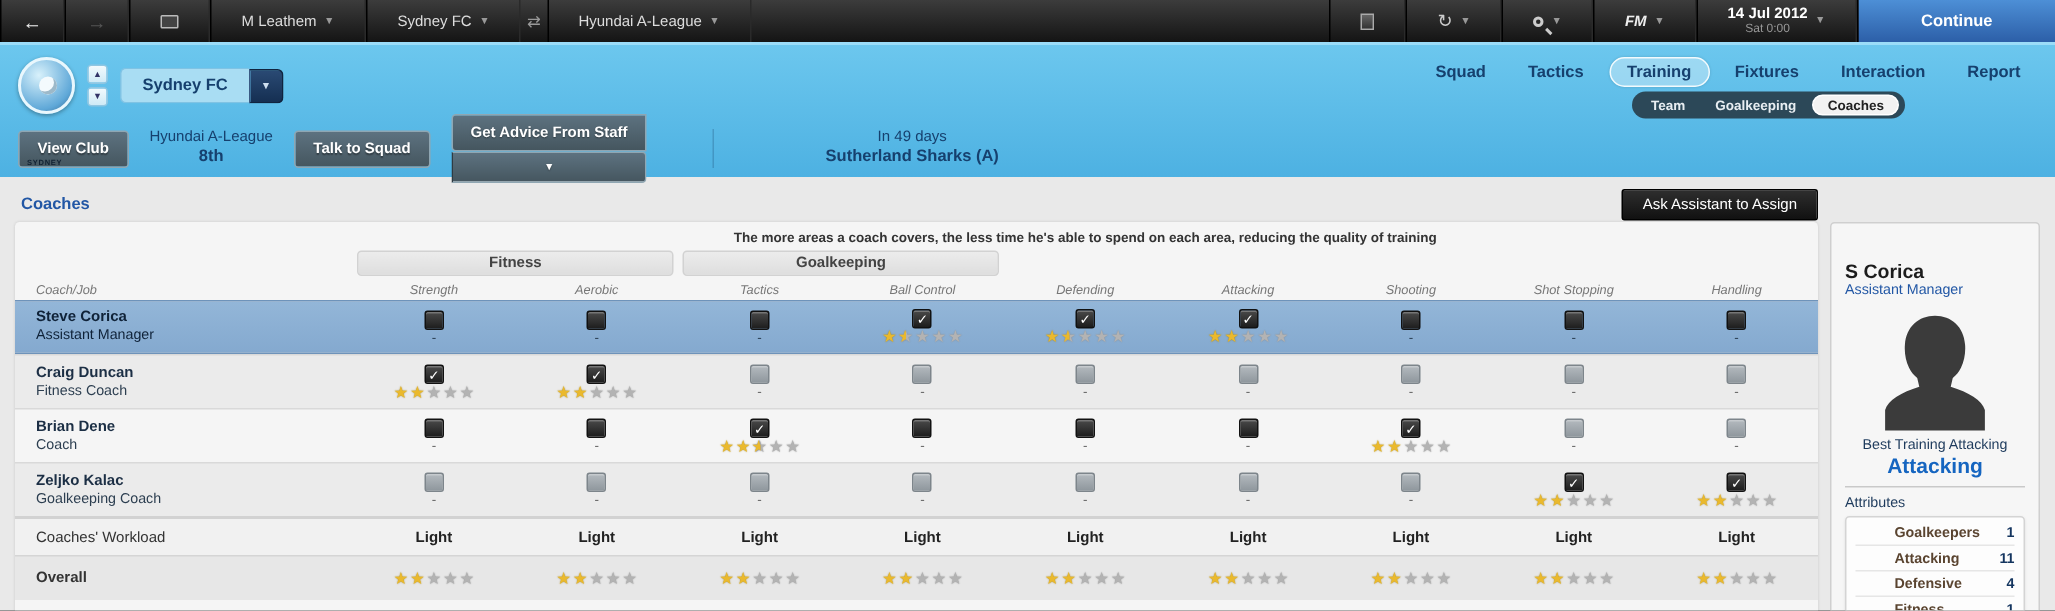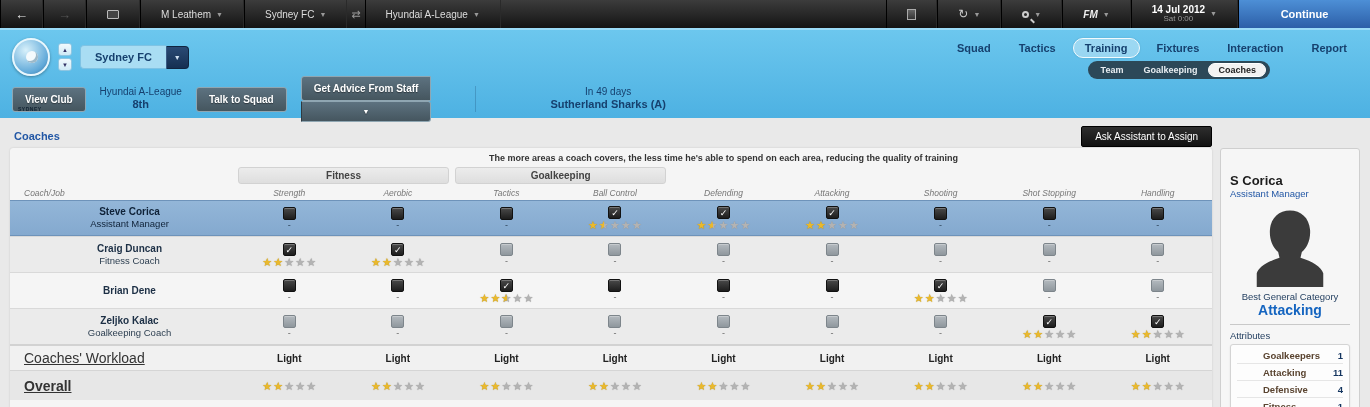--- a/index.html
+++ b/index.html
@@ -69,35 +69,35 @@
   .trow { display:grid; grid-template-columns:225px repeat(9,1fr); align-items:center; }
   .note-row { padding-top:5px; }
   .note-cell { grid-column:2 / span 9; text-align:center; font-size:9px; color:#333; font-weight:bold; }
   .group-row { margin-top:4px; }
   .group-bar { background:linear-gradient(#ececec,#dedede); border:1px solid #d2d2d2; border-radius:3px; text-align:center; font-size:10px; font-weight:bold; color:#444; padding:2px 0; margin:0 3px; }
   .ghead { font-size:8.5px; color:#777; text-align:center; padding:4px 0 2px 0;font-style:italic; }
   .ghead.first { text-align:left; padding-left:14px; }
   .crow { height:36px; border-top:1px solid #d9d9d9; }
   .crow.alt { background:#ebebeb; }
   .crow.selected { background:linear-gradient(#93b6d8,#84a9cf); border-top:1px solid #6e93ba; border-bottom:1px solid #6e93ba; }
-  .coach-cell { padding-left:14px; line-height:1.3;text-align:center; }
+  .coach-cell { padding-left:14px; line-height:1.3; }
   .coach-name { font-size:10px; font-weight:bold; color:#1c2f45; }
   .coach-role { font-size:9.5px; color:#2c3e50; }
   .crow.selected .coach-name, .crow.selected .coach-role { color:#0f2238; }
   .area-cell { display:flex; flex-direction:column; align-items:center; gap:1px; }
   .cbx { width:13px; height:13px; border-radius:2px; background:linear-gradient(#4a4a4a,#1d1d1d); border:1px solid #111; box-shadow:inset 0 1px 0 rgba(255,255,255,.25); color:#fff; font-size:9px; line-height:12px; text-align:center; cursor:pointer; }
   .cbx.disabled { background:linear-gradient(#b4babf,#8f979d); border-color:#7d858b; cursor:default; }
   .dash { font-size:9px; color:#666; line-height:9px; }
   .crow.selected .dash { color:#2a3f55; }
   .stars { display:flex; line-height:10px; }
   .star { font-size:11px; color:#b3b3b3; position:relative; width:11px; text-align:center; text-shadow:0 0 1px #888; }
   .star.full { color:var(--star-gold,#eab92d); text-shadow:0 0 1px #9a7a10; }
   .star.half::before { content:"★"; position:absolute; left:0; top:0; width:55%; overflow:hidden; color:var(--star-gold,#eab92d); }
   .wl-row { height:26px; border-top:2px solid #d2d2d2; background:#f1f1f1; }
-  .wl-label, .ov-label { font-size:14px; color:#333; padding-left:14px;text-decoration:underline; }
+  .wl-label, .ov-label { font-size:10px; color:#333; padding-left:14px; }
   .wl-val { text-align:center; font-size:10px; font-weight:bold; color:#222; }
   .ov-row { height:30px; background:#e7e7e7; border-top:1px solid #d5d5d5; }
   .ov-label { font-weight:bold; }
   .ov-row .stars { justify-content:center; }
   .ov-row .area-cell { gap:0; }
 
   
   .detail-panel { width:140px; background:#f6f6f6; border:1px solid #cfcfcf; border-radius:3px; padding:8px 9px; overflow:hidden; }
   .dp-name { font-size:13px; font-weight:bold; color:#1c1c1c;margin-top:16px; }
   .dp-role { font-size:9.5px; color:#2257a5; margin-bottom:4px; }
@@ -357,20 +357,21 @@
               <span class="dash">-</span>
             </div>
             <div class="area-cell">
               <div class="cbx disabled"></div>
               <span class="dash">-</span>
             </div>
           </div>
           <div class="trow crow">
             <div class="coach-cell">
               <div class="coach-name">Brian Dene</div>
+              <div class="coach-role">Coach</div>
             </div>
             <div class="area-cell">
               <div class="cbx"></div>
               <span class="dash">-</span>
             </div>
             <div class="area-cell">
               <div class="cbx"></div>
               <span class="dash">-</span>
             </div>
             <div class="area-cell">
@@ -567,21 +568,21 @@
         </div>
 
       <div class="detail-panel">
         <div class="dp-name">S Corica</div>
         <div class="dp-role">Assistant Manager</div>
         <div class="dp-photo">
           <svg width="92" height="82" viewBox="0 0 100 90">
             <path d="M50 6 C38 6 29 14 28 27 c-.5 6 .5 12 3 17 c1.5 3 3.5 5.5 6 7.5 l1.5 6.5 c-13 4 -23 10 -25 17 l0 16 l73 0 l0 -16 c-2 -7 -12 -13 -25 -17 l1.5 -6.5 c2.5 -2 4.5 -4.5 6 -7.5 c2.5 -5 3.5 -11 3 -17 C71 14 62 6 50 6 z" fill="#3b3b3b"></path>
           </svg>
         </div>
-        <div class="dp-cat-label">Best General Category</div>
+        <div class="dp-cat-label">Best Training Attacking</div>
         <div class="dp-cat">Attacking</div>
         <div class="dp-divider"></div>
         <div class="dp-attr-label">Attributes</div>
         <div class="attr-box" id="attrs">
             <div class="attr-row">
               <span class="attr-name">Goalkeepers</span>
               <span class="attr-val">1</span>
             </div>
             <div class="attr-row">
               <span class="attr-name">Attacking</span>

